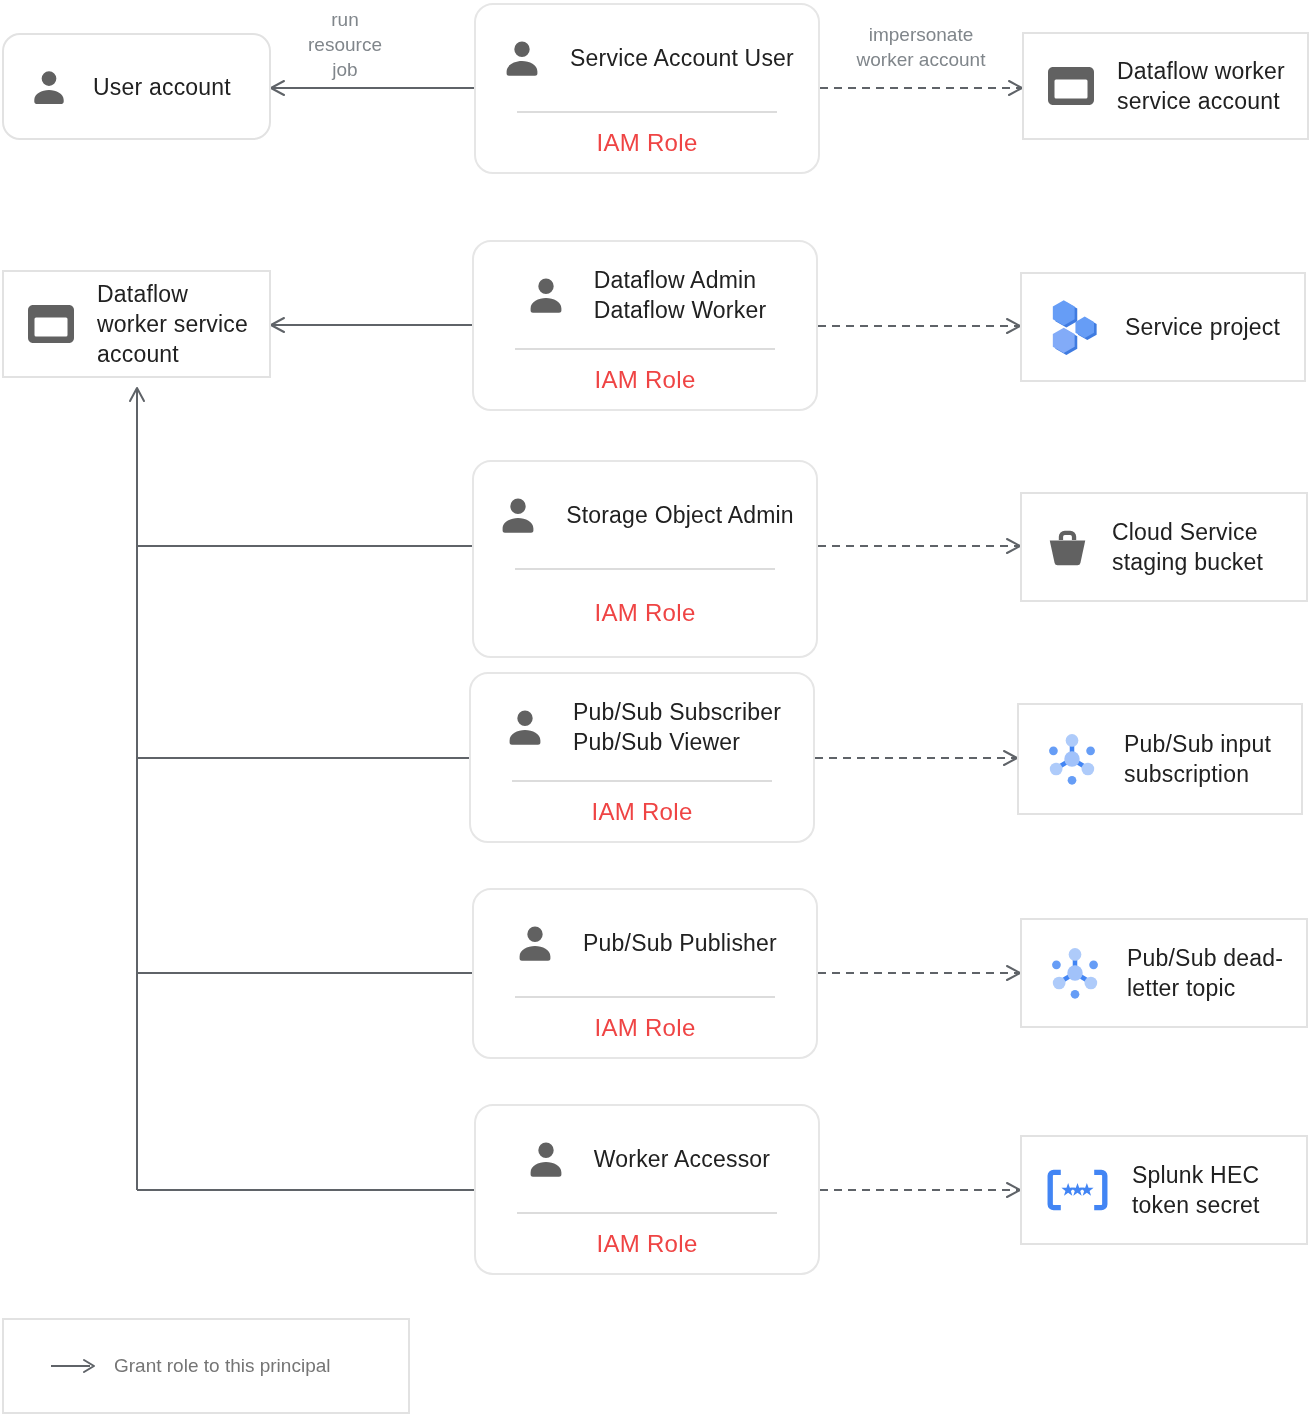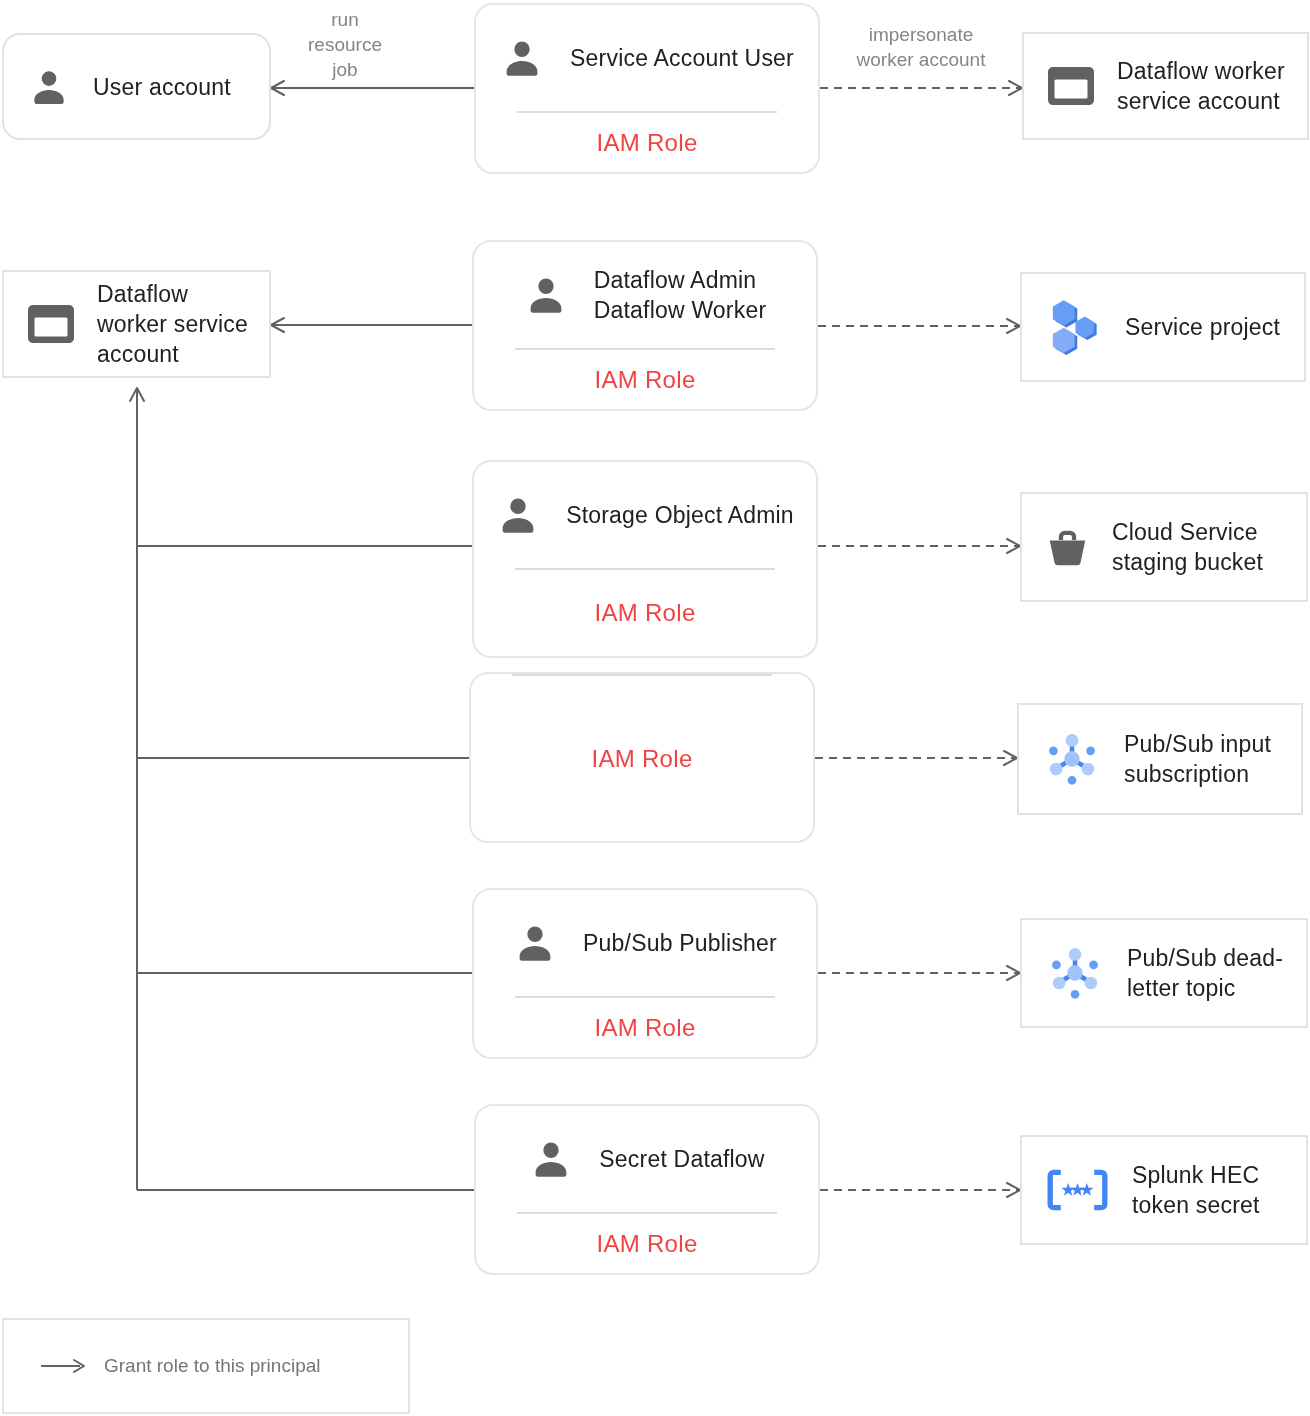--- a/index.html
+++ b/index.html
@@ -10,21 +10,21 @@
   .role{display:flex;flex-direction:column;border-color:#e6e6e6;border-radius:19px;}
   .role-top{height:106px;display:flex;align-items:center;justify-content:center;gap:26px;padding:0 12px;}
   .node-title{font-size:23px;color:#212121;white-space:pre-line;line-height:30px;letter-spacing:.2px;}
   .role-divider{border-top:2px solid #dcdcdc;width:76%;margin:0 auto;}
   .role-sublabel{flex:1;display:flex;align-items:center;justify-content:center;font-size:24px;color:#ef4444;letter-spacing:.3px;}
   .entity{display:flex;align-items:center;gap:23px;padding-left:24px;padding-right:8px;}
   .entity .icon{flex:none;display:flex;align-items:center;}
   .entity-label{font-size:23px;color:#212121;line-height:30px;letter-spacing:.2px;}
   .edge-label{position:absolute;font-size:19px;color:#80868b;text-align:center;white-space:pre-line;line-height:25px;}
   .legend{position:absolute;left:2px;top:1318px;width:408px;height:96px;border:2px solid #e2e2e2;box-sizing:border-box;
-          display:flex;flex-direction:column;justify-content:center;gap:12px;padding-left:36px;}
+          display:flex;flex-direction:column;justify-content:center;gap:12px;padding-left:46px;}
   .legend-row{display:flex;align-items:center;gap:18px;}
   .legend-label{font-size:19px;color:#757575;}
   .icon{display:flex;}
 </style>
 </head>
 <body>
 
 <div class="canvas">
   <svg id="connector-layer" viewBox="0 0 1310 1416">
       <g stroke="#5f6368" stroke-width="2" fill="none">
@@ -207,20 +207,29 @@
             <svg width="44" viewBox="0 0 24 24">
     <path fill="#616161" d="M12 11.4a4.2 4.2 0 1 0 0-8.4 4.2 4.2 0 0 0 0 8.4zm0 2.3c-4.1 0-8.4 2.1-8.4 5.7v1c0 .7.55 1.25 1.25 1.25h14.3c.7 0 1.25-.55 1.25-1.25v-1c0-3.6-4.3-5.7-8.4-5.7z"></path>
             </svg>
           </span>
       <div class="node-title">Storage Object Admin</div>
     </div>
     <div class="role-divider"></div>
     <div class="role-sublabel">IAM Role</div>
       </div>
       <div class="node role" style="left: 469px; top: 672px; width: 346px; height: 171px;">
+        <div class="role-top">
+      <span class="icon">
+            <svg width="44" viewBox="0 0 24 24">
+    <path fill="#616161" d="M12 11.4a4.2 4.2 0 1 0 0-8.4 4.2 4.2 0 0 0 0 8.4zm0 2.3c-4.1 0-8.4 2.1-8.4 5.7v1c0 .7.55 1.25 1.25 1.25h14.3c.7 0 1.25-.55 1.25-1.25v-1c0-3.6-4.3-5.7-8.4-5.7z"></path>
+            </svg>
+          </span>
+      <div class="node-title">Pub/Sub Subscriber
+Pub/Sub Viewer</div>
+    </div>
     <div class="role-divider"></div>
     <div class="role-sublabel">IAM Role</div>
       </div>
       <div class="node role" style="left: 472px; top: 888px; width: 346px; height: 171px;">
         <div class="role-top">
       <span class="icon">
             <svg width="44" viewBox="0 0 24 24">
     <path fill="#616161" d="M12 11.4a4.2 4.2 0 1 0 0-8.4 4.2 4.2 0 0 0 0 8.4zm0 2.3c-4.1 0-8.4 2.1-8.4 5.7v1c0 .7.55 1.25 1.25 1.25h14.3c.7 0 1.25-.55 1.25-1.25v-1c0-3.6-4.3-5.7-8.4-5.7z"></path>
             </svg>
           </span>
@@ -229,21 +238,21 @@
     <div class="role-divider"></div>
     <div class="role-sublabel">IAM Role</div>
       </div>
       <div class="node role" style="left: 474px; top: 1104px; width: 346px; height: 171px;">
         <div class="role-top">
       <span class="icon">
             <svg width="44" viewBox="0 0 24 24">
     <path fill="#616161" d="M12 11.4a4.2 4.2 0 1 0 0-8.4 4.2 4.2 0 0 0 0 8.4zm0 2.3c-4.1 0-8.4 2.1-8.4 5.7v1c0 .7.55 1.25 1.25 1.25h14.3c.7 0 1.25-.55 1.25-1.25v-1c0-3.6-4.3-5.7-8.4-5.7z"></path>
             </svg>
           </span>
-      <div class="node-title">Secret Dataflow</div>
+      <div class="node-title">Worker Accessor</div>
     </div>
     <div class="role-divider"></div>
     <div class="role-sublabel">IAM Role</div>
       </div>
     </div>
 
   <div class="edge-label" style="left:292px;top:7px;width:106px;">run
 resource
 job</div>
 

